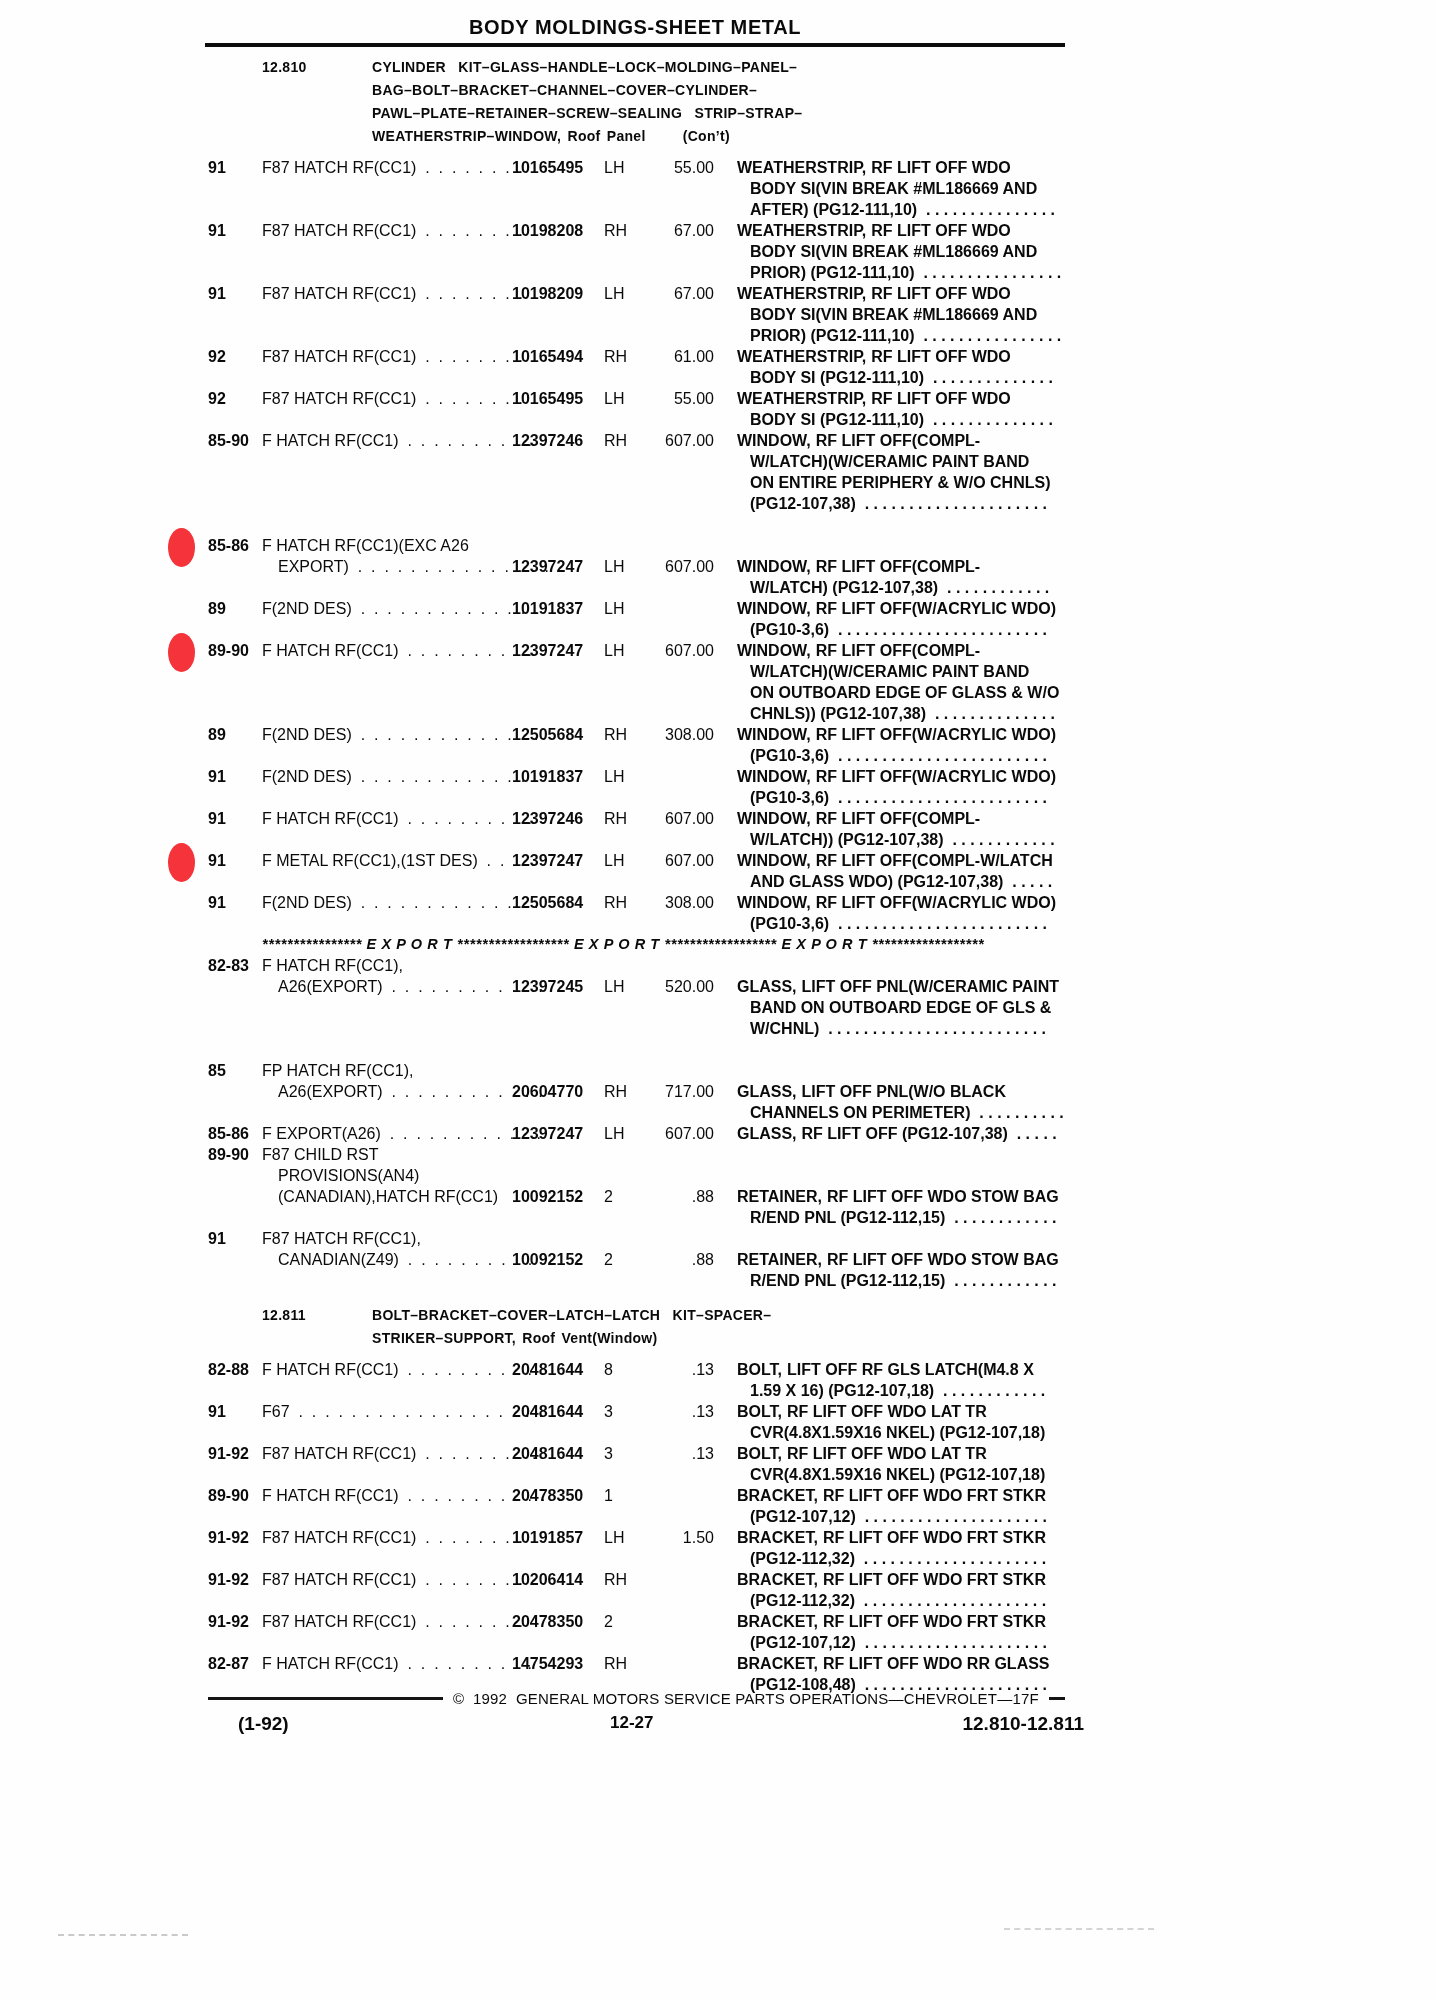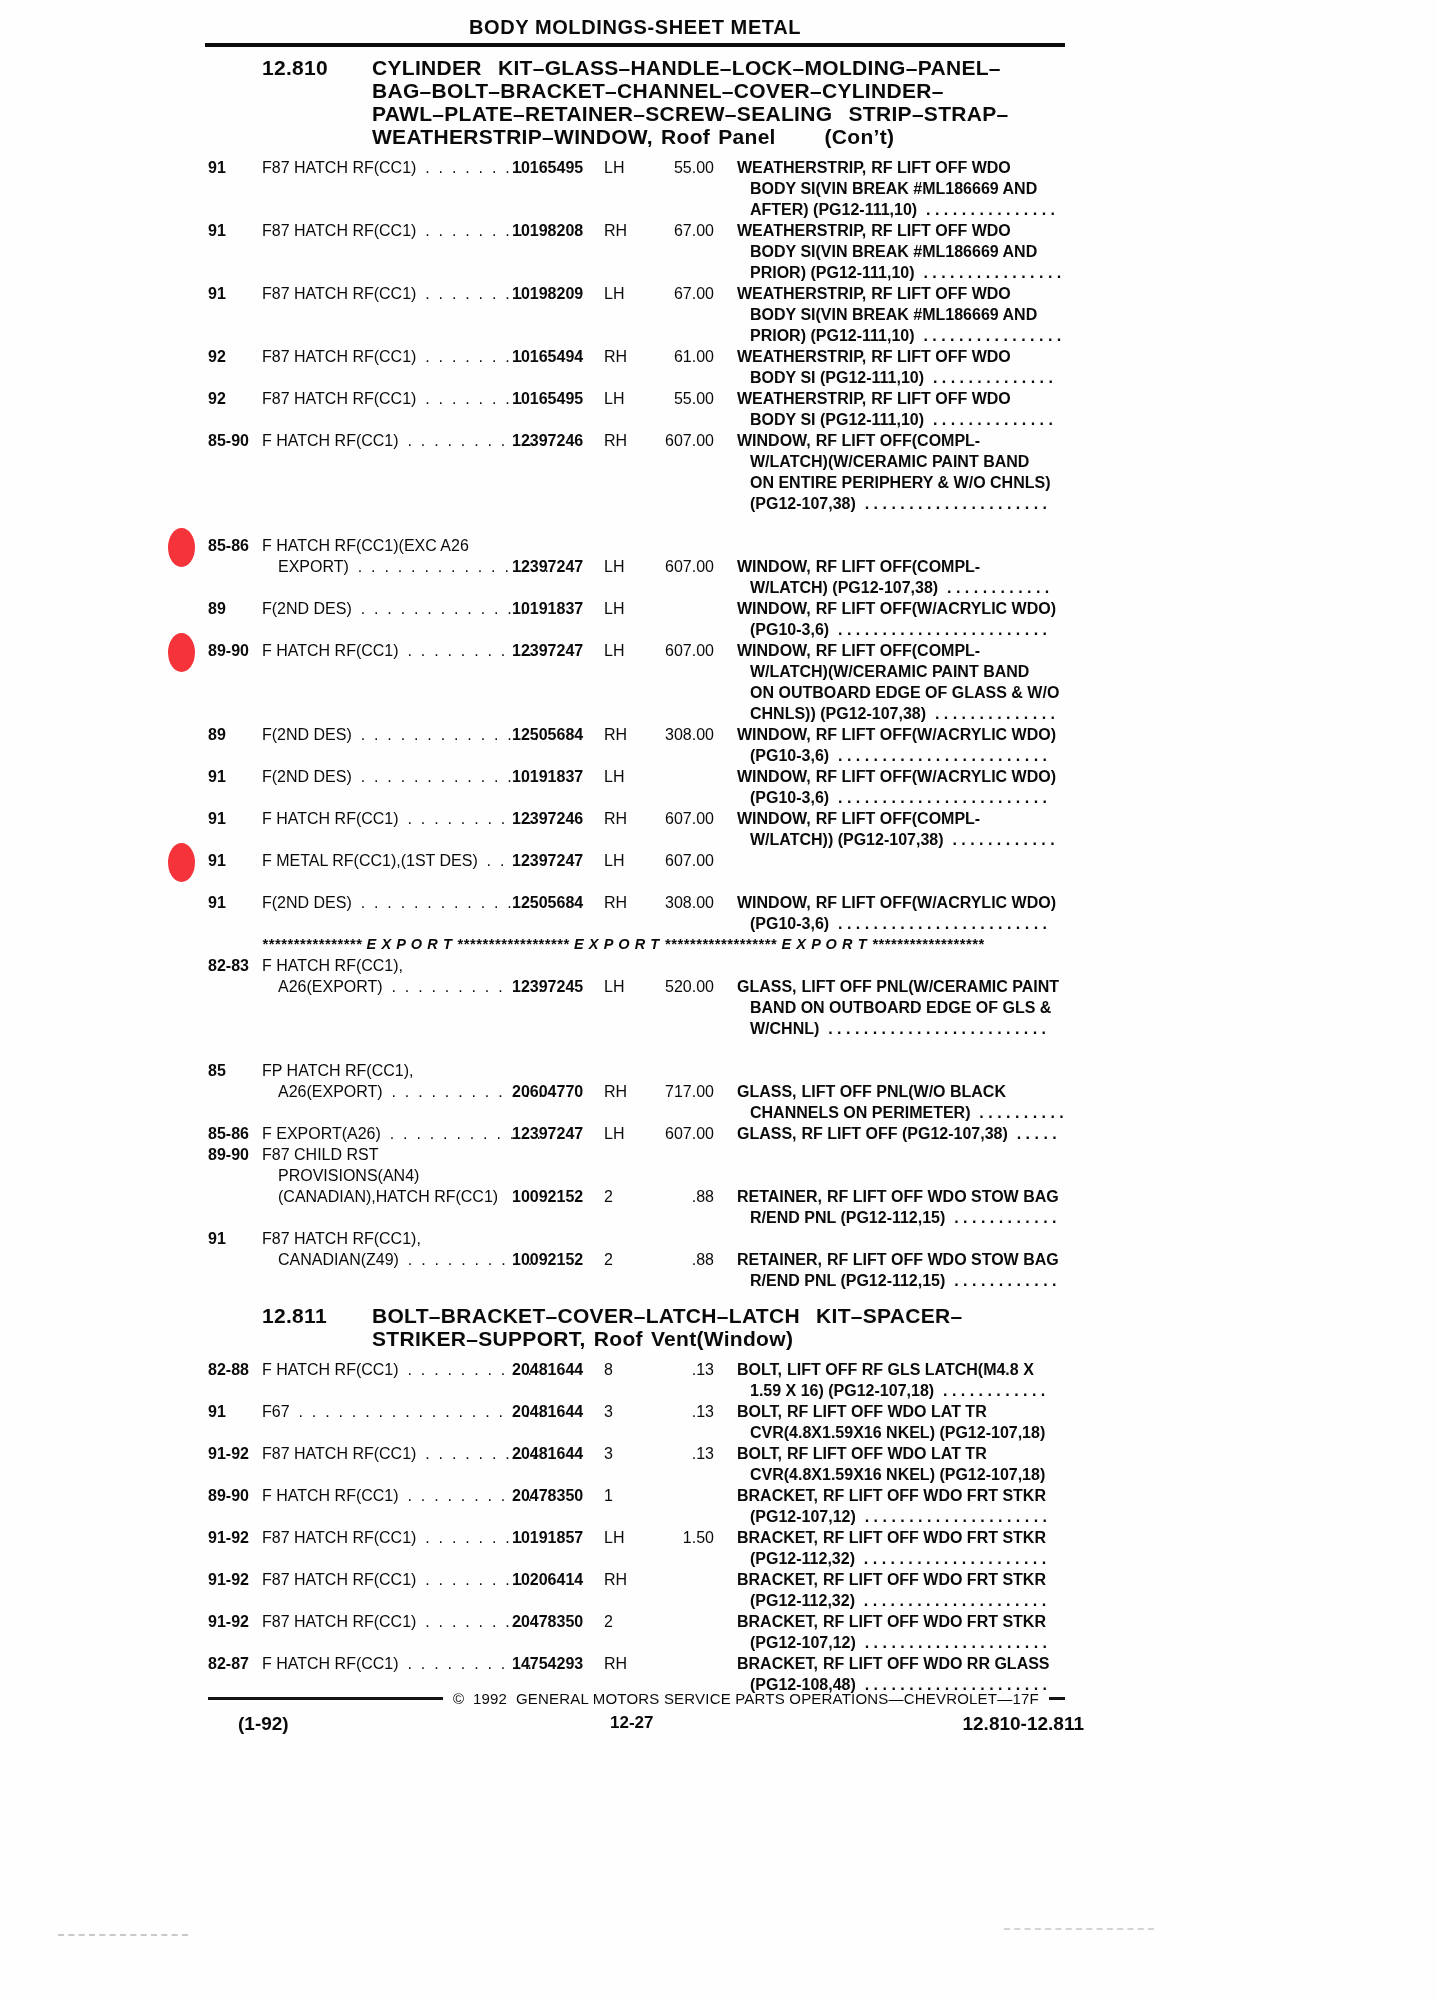--- a/index.html
+++ b/index.html
@@ -4,21 +4,21 @@
 <style>
   html,body{margin:0;padding:0;background:#e8e8e8;}
   .page{position:relative;width:1436px;height:2000px;background:#fefefe;overflow:hidden;
         font-family:"Liberation Sans",sans-serif;color:#0a0a0a;}
   
   .page-header{position:absolute;left:205px;top:16px;width:860px;text-align:center;}
   .header-title{font-weight:700;font-size:20px;letter-spacing:.6px;}
   .header-rule{margin-top:4px;height:4px;background:#0c0c0c;}
   
   .content{position:absolute;left:208px;top:54px;width:900px;font-size:16px;line-height:21px;}
-  .section-heading{display:flex;margin:2px 0 9px 0;font-weight:700;font-size:21px;line-height:23px;
+  .section-heading{display:flex;margin:2px 0 9px 0;font-weight:700;font-size:14px;line-height:23px;
                    letter-spacing:.3px;word-spacing:2px;}
   .section-heading.sec-1{margin-top:13px;}
   .sec-num{margin-left:54px;width:110px;flex:none;}
   .sec-titles{flex:1;}
   .sec-title-line{white-space:pre;}
   
   .row{position:relative;}
   .col-year{position:absolute;left:0;top:0;width:52px;font-weight:700;}
   .col-model{margin-left:54px;width:250px;}
   .mline{white-space:pre;}
@@ -236,20 +236,24 @@
       </div>
       <div class="row" style="min-height: 42px;">
         <div class="marker"></div>
         <div class="col-year">91</div>
         <div class="col-model">
           <div class="mline">F METAL RF(CC1),(1ST DES)  .  .</div>
         </div>
         <div class="col-part" style="top: 0px;">12397247</div>
         <div class="col-side" style="top: 0px;">LH</div>
         <div class="col-price" style="top: 0px;">607.00</div>
+        <div class="col-desc" style="top: 0px;">
+          <div class="dline"><span class="dlead">WINDOW,</span><span>RF LIFT OFF(COMPL-W/LATCH</span></div>
+          <div class="dline dcont">AND GLASS WDO) (PG12-107,38)  . . . . .</div>
+        </div>
       </div>
       <div class="row" style="min-height: 42px;">
         <div class="col-year">91</div>
         <div class="col-model">
           <div class="mline">F(2ND DES)  .  .  .  .  .  .  .  .  .  .  .  .  .  .</div>
         </div>
         <div class="col-part" style="top: 0px;">12505684</div>
         <div class="col-side" style="top: 0px;">RH</div>
         <div class="col-price" style="top: 0px;">308.00</div>
         <div class="col-desc" style="top: 0px;">

